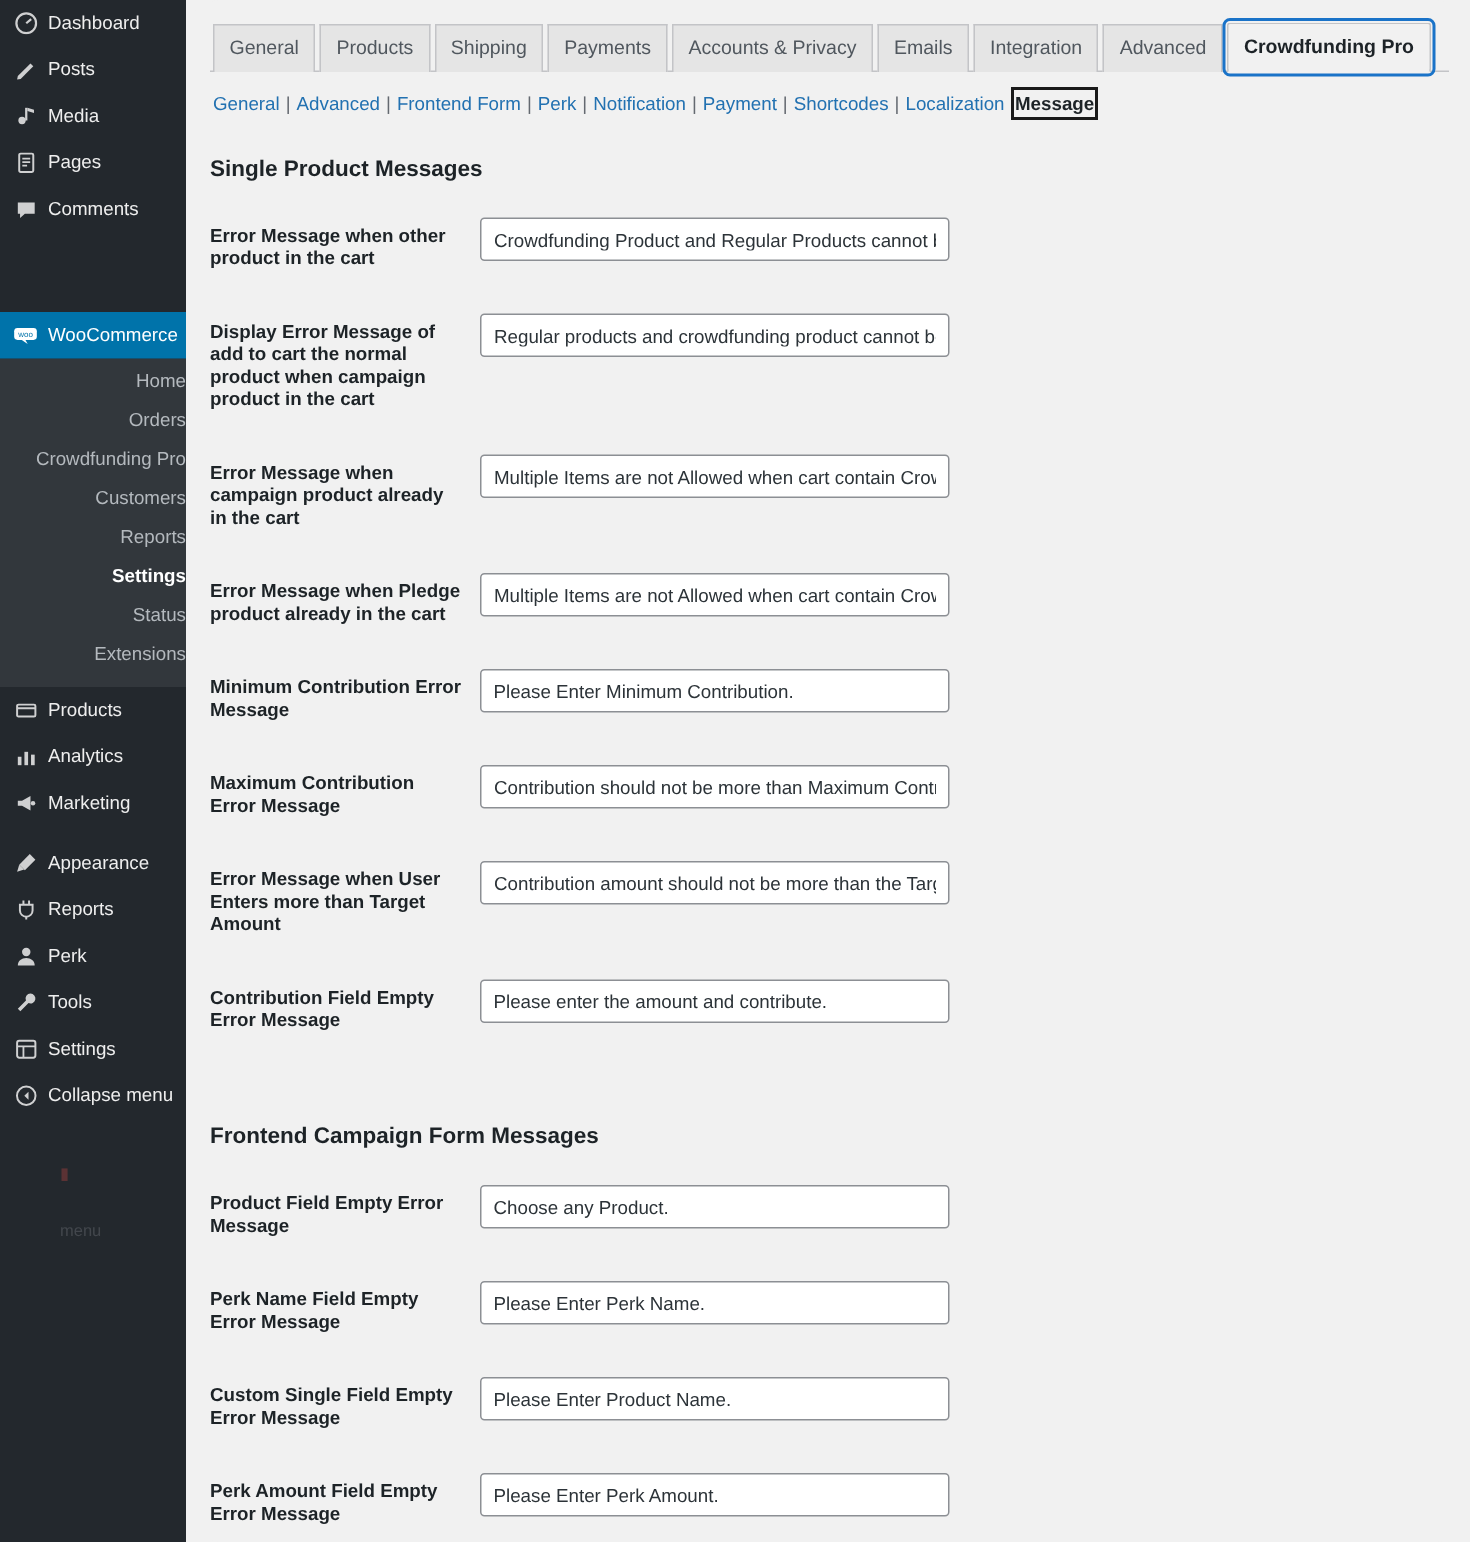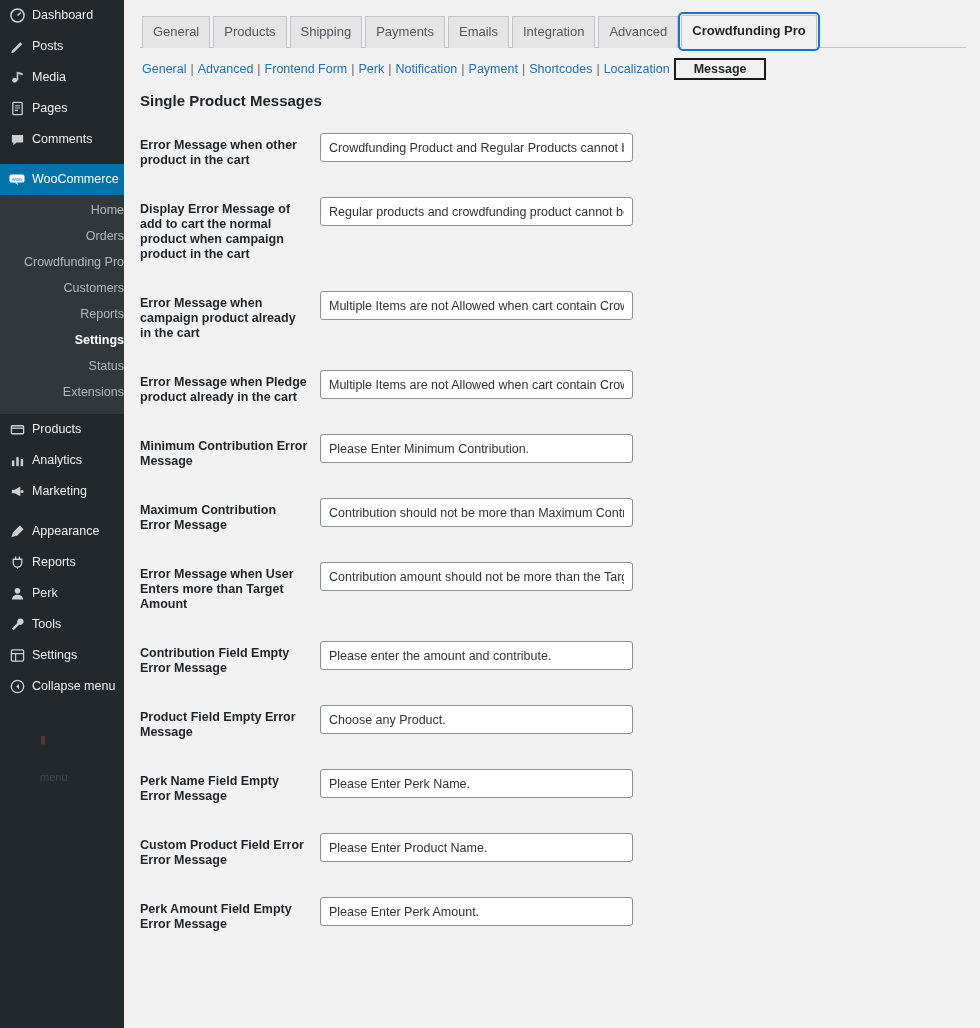--- a/index.html
+++ b/index.html
@@ -39,20 +39,21 @@
     display: inline-flex;
     align-items: center; justify-content: center;
     opacity: .85;
     flex: 0 0 16px;
   }
   .menu-item .ico svg { display: block; }
   .menu-item.current {
     background: #0073aa;
     color: #fff;
     position: relative;
+    margin-top: 44px;
   }
   .menu-item.current .ico { opacity: 1; }
   .sep { height: 9px; }
   .submenu {
     background: #32373c;
     padding: 2px 0 9px 0;
     text-align: right;
   }
   .submenu .sub-item {
     padding: 5px 0 5px 9px;
@@ -135,31 +136,31 @@
     color: #2271b1;
     text-decoration: none;
     cursor: pointer;
     padding: 1px 0;
   }
   .subsubsub .pipe { color: #646970; padding: 0 4px; }
   .subsubsub .cur {
     color: #1d2327;
     font-weight: bold;
     border: 2px solid #1a1a1a;
-    padding: 2px 18px;
+    padding: 2px 1px;
     background: #f1f1f1;
     margin-left: 4px;
     line-height: 14px;
   }
 
   h2.section-title {
     font-size: 15px;
     color: #1d2327;
     font-weight: bold;
-    margin: 12px 0 12px 0;
+    margin: 24px 0 12px 0;
     padding: 0;
   }
   h2.section-title.second { margin-top: 44px; }
 
   table.form-table { border-collapse: collapse; width: 100%; }
   table.form-table tr { vertical-align: top; }
   table.form-table th {
     width: 180px;
     text-align: left;
     font-size: 12.5px;
@@ -365,20 +366,21 @@
   </div>
 
   <div class="main">
     <div class="content-wrap">
 
       <div class="nav-tabs">
         <div class="nav-tab">General</div>
         <div class="nav-tab">Products</div>
         <div class="nav-tab">Shipping</div>
         <div class="nav-tab">Payments</div>
+        <div class="nav-tab">Accounts &amp; Privacy</div>
         <div class="nav-tab">Emails</div>
         <div class="nav-tab">Integration</div>
         <div class="nav-tab">Advanced</div>
         <div class="nav-tab active tab-highlight">Crowdfunding Pro</div>
       </div>
 
       <div class="subsubsub">
         <a>General</a>
           <span class="pipe">|</span>
         <a>Advanced</a>
@@ -444,36 +446,37 @@
         </tr>
         <tr>
           <th>Contribution Field Empty Error Message</th>
           <td>
             <input class="regular-text" type="text" value="Please enter the amount and contribute." style="">
           </td>
         </tr>
       </tbody>
         </table>
 
+      <h2 class="section-title second">Frontend Campaign Form Messages</h2>
       <table class="form-table">
         <tbody>
             <tr>
           <th>Product Field Empty Error Message</th>
           <td>
             <input class="regular-text" type="text" value="Choose any Product." style="">
           </td>
         </tr>
         <tr>
           <th>Perk Name Field Empty Error Message</th>
           <td>
             <input class="regular-text" type="text" value="Please Enter Perk Name." style="">
           </td>
         </tr>
         <tr>
-          <th>Custom Product Field Error Error Message</th>
+          <th>Custom Single Field Empty Error Message</th>
           <td>
             <input class="regular-text" type="text" value="Please Enter Product Name." style="">
           </td>
         </tr>
         <tr>
           <th>Perk Amount Field Empty Error Message</th>
           <td>
             <input class="regular-text" type="text" value="Please Enter Perk Amount." style="">
           </td>
         </tr>

